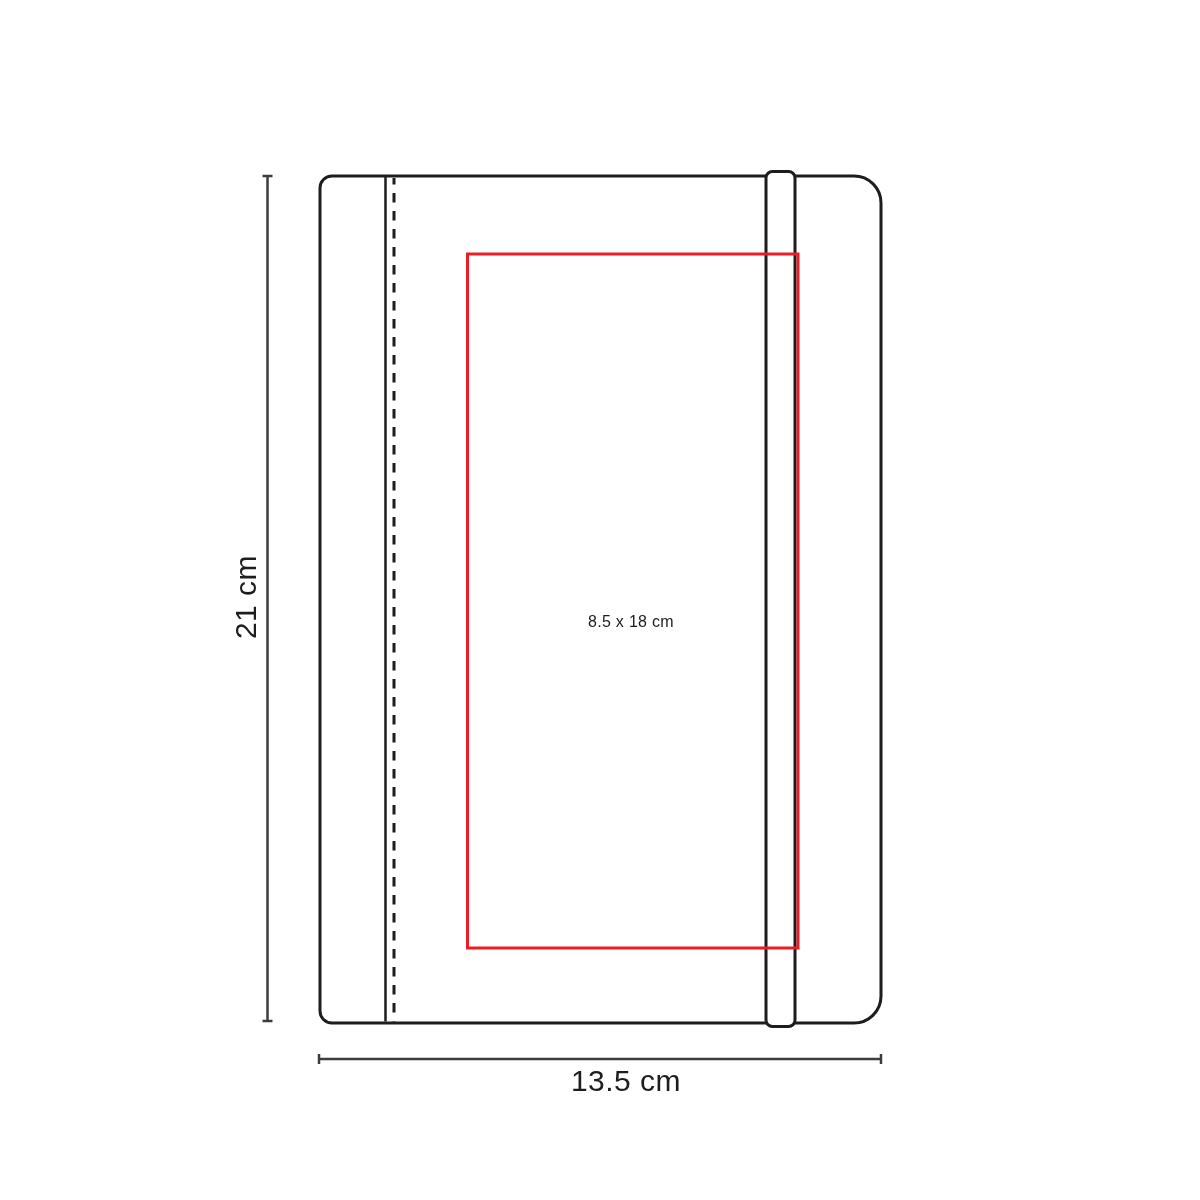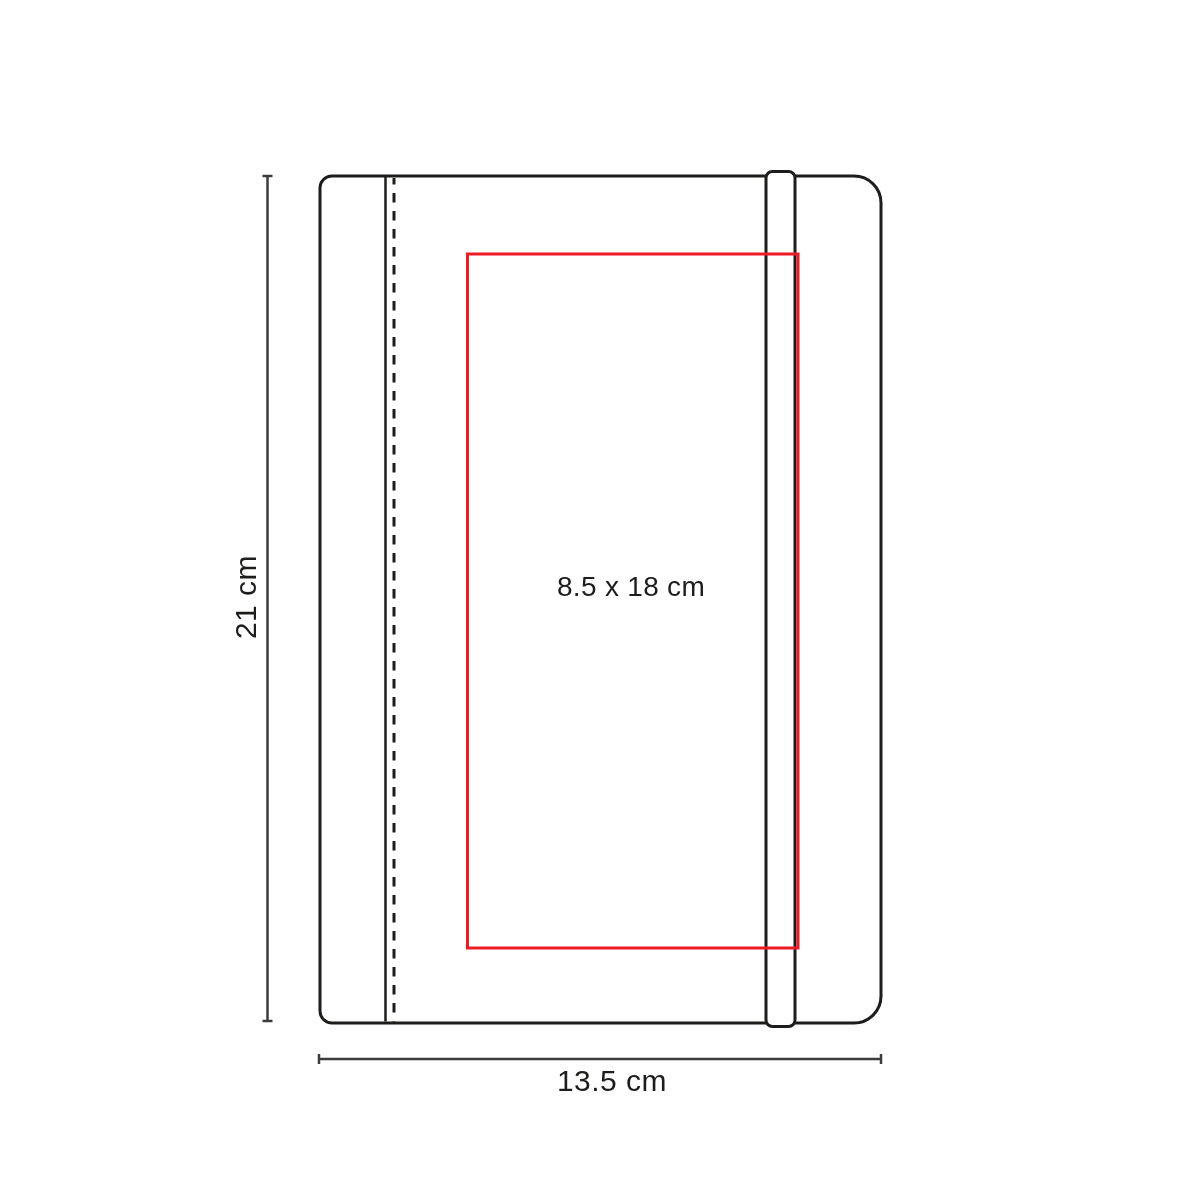--- a/index.html
+++ b/index.html
@@ -31,31 +31,31 @@
     top: 580px;
     width: 120px;
     height: 34px;
     line-height: 34px;
     font-size: 30px;
     letter-spacing: 0.5px;
     transform: rotate(-90deg);
     transform-origin: center center;
   }
   .label-width {
-    left: 512px;
+    left: 526px;
     top: 1064px;
     width: 200px;
     font-size: 30px;
     letter-spacing: 0.5px;
   }
   .label-print {
     left: 521px;
-    top: 571px;
+    top: 613px;
     width: 220px;
-    font-size: 28px;
+    font-size: 16px;
     letter-spacing: 0.3px;
   }
 </style>
 </head>
 <body>
 
 <div class="canvas">
 
   <svg class="diagram-svg" width="1200" height="1200" viewBox="0 0 1200 1200">
 

